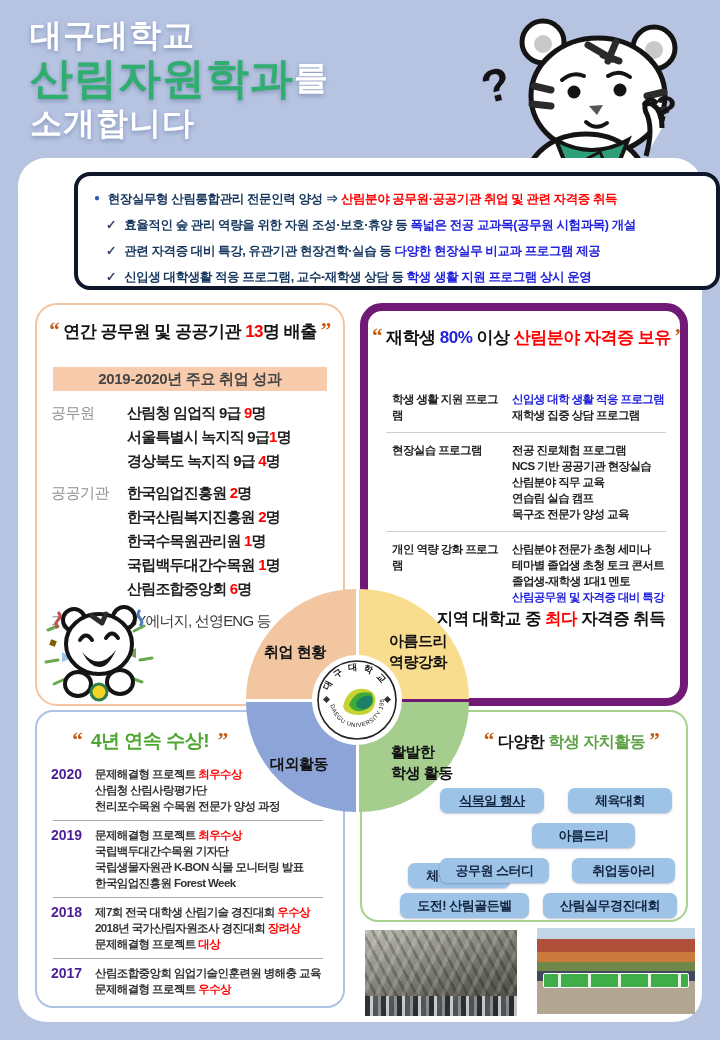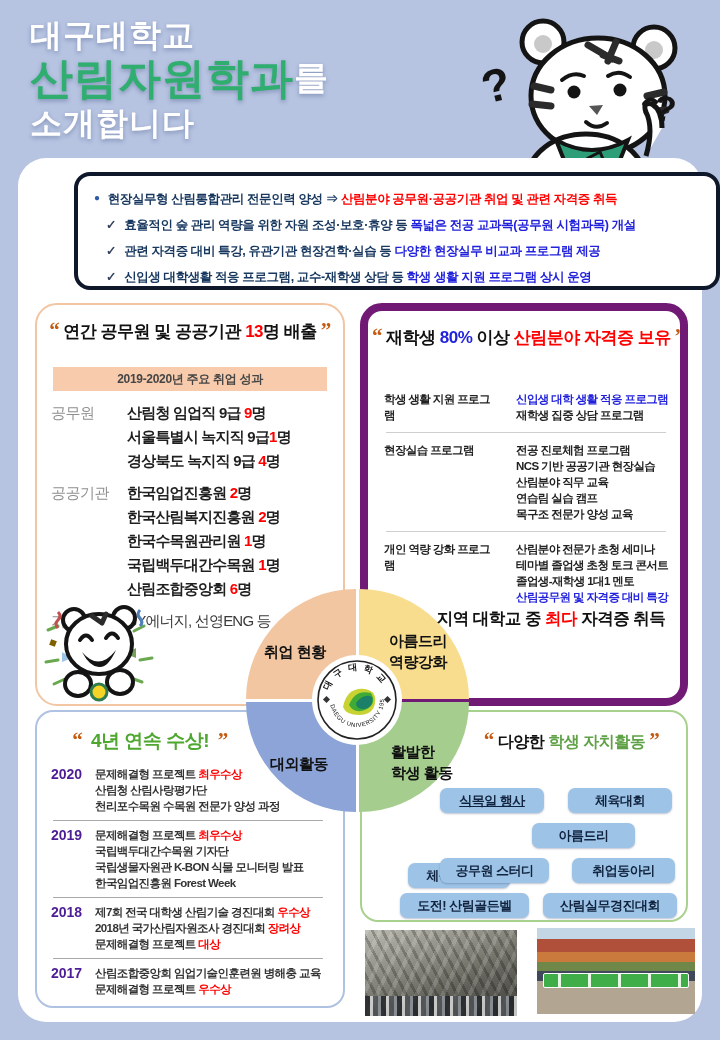--- a/index.html
+++ b/index.html
@@ -37,30 +37,30 @@
   .panel-cert{left:360px;top:303px;width:328px;height:403px;border:8px solid #701a75;border-radius:22px;}
   .panel-awd{left:35px;top:710px;width:310px;height:298px;border:2px solid #afc2e2;border-radius:18px;}
   .panel-act{left:360px;top:710px;width:328px;height:212px;border:2px solid #a9d18e;border-radius:18px;}
 
   .ptitle{margin-top:13px;text-align:center;font-weight:bold;font-size:17px;color:#111;
           letter-spacing:-0.5px;white-space:nowrap;}
   .q{color:#c55a11;font-size:21px;font-family:"Liberation Serif",serif;font-weight:bold;margin:0 4px;}
 
   
   .emp-head{margin:24px 16px 10px 16px;height:24px;line-height:24px;background:#f8cbad;
-            text-align:center;font-weight:bold;font-size:12px;color:#454545;letter-spacing:-0.3px;}
+            text-align:center;font-weight:bold;font-size:15px;color:#454545;letter-spacing:-0.3px;}
   .emp-group{display:grid;grid-template-columns:76px 1fr;margin:2px 6px 8px 14px;}
   .emp-label{color:#8f8f8f;font-size:15px;line-height:24px;letter-spacing:-0.5px;}
   .emp-line{font-size:15px;font-weight:bold;color:#1f1f1f;line-height:24px;
             letter-spacing:-0.8px;white-space:nowrap;}
   .emp-line.light{font-weight:normal;color:#3a3a3a;}
 
   
   .cert-table{margin:42px 12px 0 16px;}
-  .cert-row{display:grid;grid-template-columns:114px 1fr;column-gap:18px;}
+  .cert-row{display:grid;grid-template-columns:114px 1fr;column-gap:6px;margin-left:8px;}
   .cert-label{font-size:11.5px;font-weight:bold;color:#222;line-height:16px;letter-spacing:-0.6px;}
   .cert-item{font-size:11.5px;color:#222;line-height:16px;letter-spacing:-0.6px;white-space:nowrap;font-weight:bold;}
   .cert-item.bluetxt{color:#2222dd;}
   .cert-hr{border:none;border-top:1px solid #cfcfcf;margin:9px 2px;}
   .cert-summary{position:absolute;left:420px;top:608px;width:262px;text-align:center;
                 font-size:16.5px;font-weight:bold;color:#111;letter-spacing:-0.5px;white-space:nowrap;z-index:6;}
 
   
   .wedge{position:absolute;width:110px;height:110px;z-index:4;}
   .w-tl{left:246px;top:589px;background:#f3c6a2;border-radius:100% 0 0 0;}

